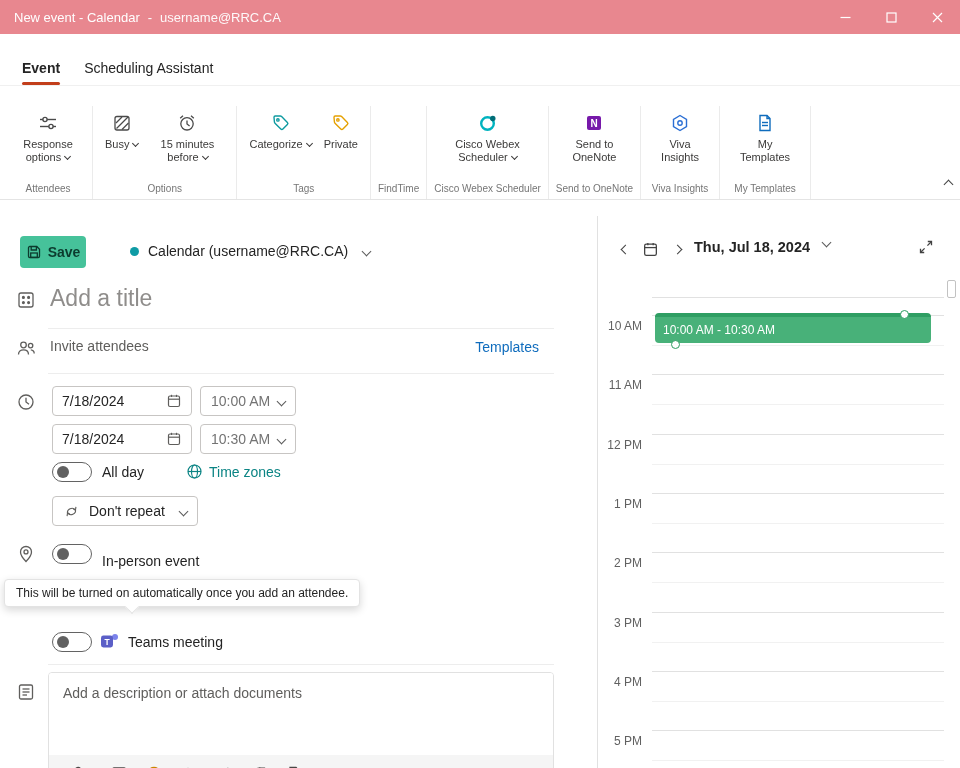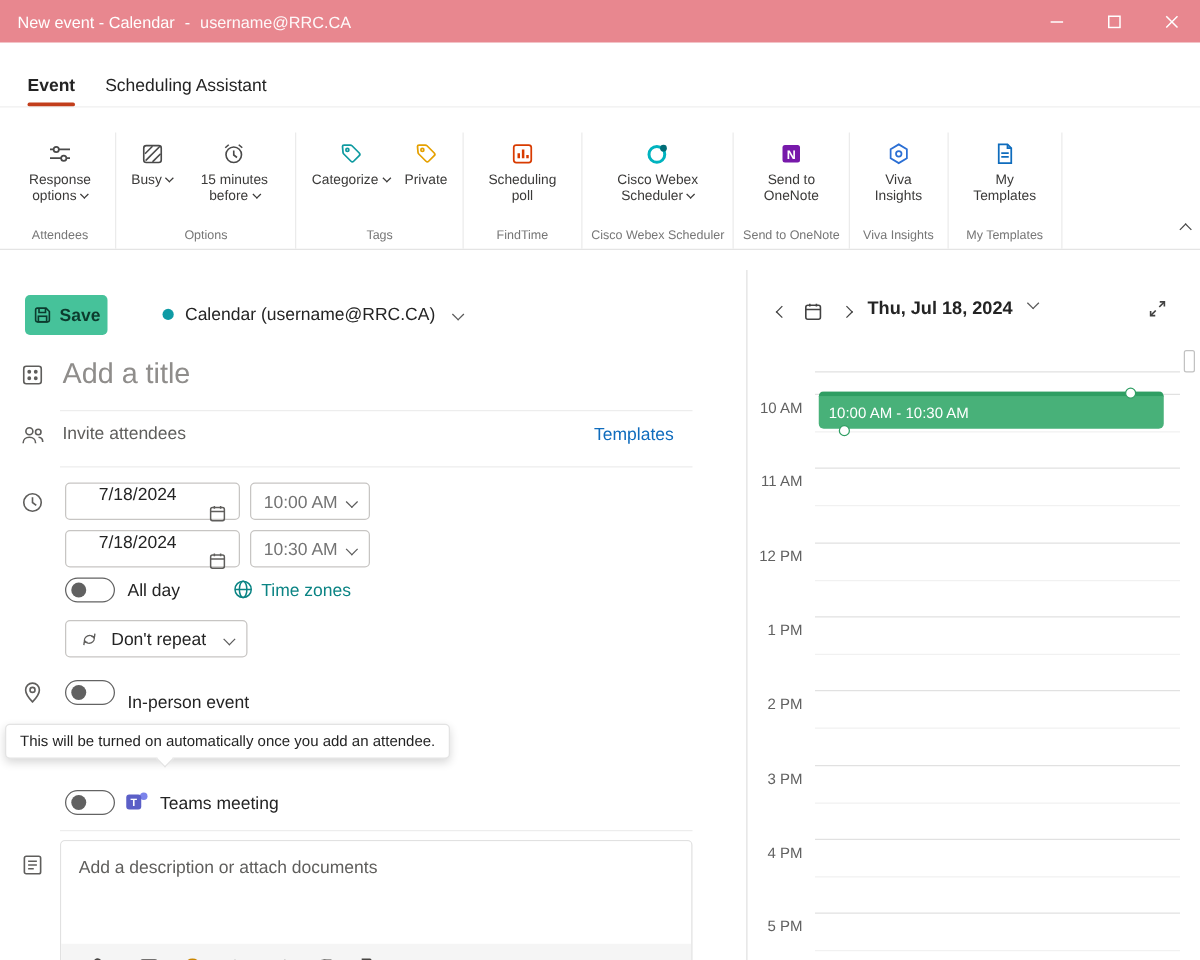--- a/index.html
+++ b/index.html
@@ -64,21 +64,21 @@
   .title-input { position:absolute; left:50px; top:62px; width:490px; height:40px; border:none; outline:none;
     font-family:inherit; font-size:23px; color:#242424; background:transparent; }
   .title-input::placeholder { color:#8f8d8b; }
 
   .attendees-input { position:absolute; left:50px; top:118px; width:370px; height:24px; border:none; outline:none;
     font-family:inherit; font-size:14px; background:transparent; }
   .attendees-input::placeholder { color:#5f5e5c; }
   .optional-link { position:absolute; right:58px; top:123px; font-size:14px; color:var(--link-blue,#0f6cbd); cursor:default; }
 
   .date-box { position:absolute; left:52px; width:140px; height:30px; border:1px solid #c7c5c3; border-radius:4px;
-    display:flex; align-items:center; padding:0 9px; font-size:14px; background:#fff;flex-direction:column; }
+    display:flex; align-items:center; padding:0 9px; font-size:14px; background:#fff; }
   .date-box input { border:none; outline:none; width:86px; font:inherit; color:inherit; background:transparent; }
   .date-box .glyph { margin-left:auto; color:#5f5e5c; display:flex; }
   .time-box { position:absolute; left:200px; width:96px; height:30px; border:1px solid #c7c5c3; border-radius:4px;
     display:flex; align-items:center; justify-content:space-between; padding:0 10px; font-size:14px; background:#fff;
     color:#737373; }
   .time-box .chev { color:#5a5a5a; }
 
   .toggle { position:absolute; width:40px; height:20px; border:1px solid #636363; border-radius:10px; background:#fff; cursor:default; }
   .toggle .knob { position:absolute; left:4px; top:3px; width:12px; height:12px; border-radius:50%; background:#616161; }
 
@@ -233,33 +233,20 @@
               <circle cx="6.9" cy="6.9" r="1.2"></circle>
             </svg>
           </span>
           <span class="rlabel" style="max-width:50px"><span>Private</span></span>
         </div>
       </div>
       <div class="rgroup-label">Tags</div>
     </div>
 
     <div class="rgroup">
-      <div class="rbuttons">
-        <div class="rbtn">
-          <span class="ricon" style="color:var(--poll-red,#d83b01)">
-            <svg width="20" height="20" viewBox="0 0 20 20" fill="none" stroke="currentColor" stroke-width="1.4">
-              <rect x="3" y="3" width="14" height="14" rx="2"></rect>
-              <line x1="7" y1="13.5" x2="7" y2="9.5" stroke-width="2"></line>
-              <line x1="10.5" y1="13.5" x2="10.5" y2="6.5" stroke-width="2"></line>
-              <line x1="14" y1="13.5" x2="14" y2="11" stroke-width="2"></line>
-            </svg>
-          </span>
-          <span class="rlabel" style="max-width:70px"><span>Scheduling poll</span></span>
-        </div>
-      </div>
       <div class="rgroup-label">FindTime</div>
     </div>
 
     <div class="rgroup">
       <div class="rbuttons">
         <div class="rbtn">
           <span class="ricon" style="color:var(--webex-teal,#00b3bf)">
             <svg width="22" height="20" viewBox="0 0 22 20" fill="none">
               <circle cx="10.5" cy="10.5" r="6.3" stroke="currentColor" stroke-width="2.4"></circle>
               <circle cx="15.8" cy="5.5" r="2.7" fill="#006d77"></circle>

